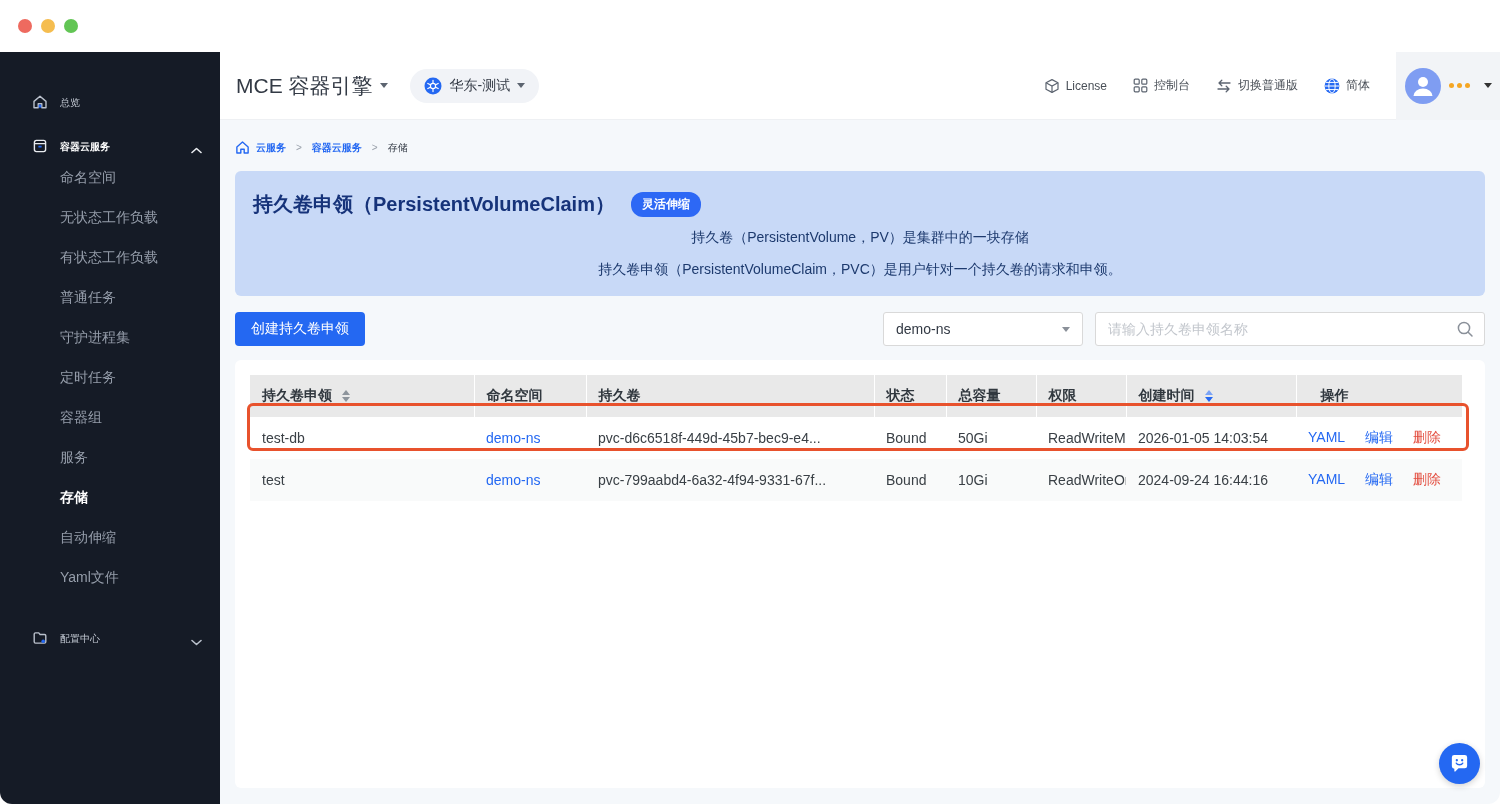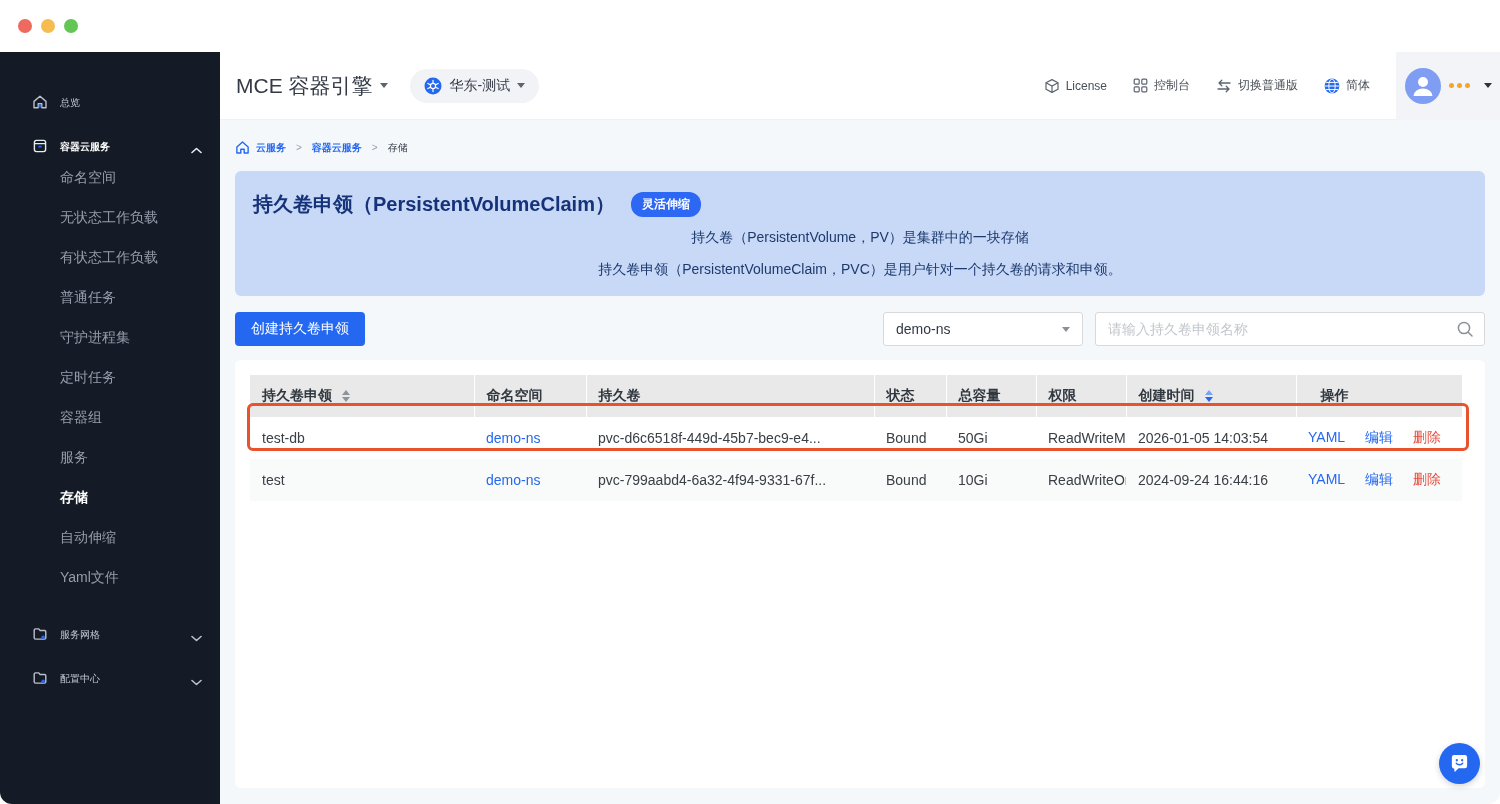--- a/index.html
+++ b/index.html
@@ -159,34 +159,20 @@
         </div>
       <div class="side-sub">
           <span>自动伸缩</span>
         </div>
       <div class="side-sub">
           <span>Yaml文件</span>
         </div>
 
       <div class="side-group-gap"></div>
 
-      <div class="side-row">
-        <span class="icon16">
-          <svg width="16" height="16" viewBox="0 0 16 16">
-              <path d="M2.2 4.2 a1.3 1.3 0 0 1 1.3-1.3 h3.2 l1.4 1.6 h4.4 a1.3 1.3 0 0 1 1.3 1.3 v6 a1.3 1.3 0 0 1-1.3 1.3 h-9 a1.3 1.3 0 0 1-1.3-1.3 Z" fill="none" stroke="#b9c0cb" stroke-width="1.4"></path>
-              <circle cx="11.2" cy="11.2" r="1.8" fill="#2468f2"></circle>
-            </svg>
-        </span>
-        <span class="lbl">服务网格</span>
-        <span class="chev">
-          <svg width="11" height="7" viewBox="0 0 11 7">
-              <polyline points="1,1.5 5.5,5.5 10,1.5" fill="none" stroke="#b9c0cb" stroke-width="1.6" stroke-linecap="round" stroke-linejoin="round"></polyline>
-            </svg>
-        </span>
-      </div>
 
       <div class="side-group-gap"></div>
 
       <div class="side-row">
         <span class="icon16">
           <svg width="16" height="16" viewBox="0 0 16 16">
               <path d="M2.2 4.2 a1.3 1.3 0 0 1 1.3-1.3 h3.2 l1.4 1.6 h4.4 a1.3 1.3 0 0 1 1.3 1.3 v6 a1.3 1.3 0 0 1-1.3 1.3 h-9 a1.3 1.3 0 0 1-1.3-1.3 Z" fill="none" stroke="#b9c0cb" stroke-width="1.4"></path>
               <circle cx="11.2" cy="11.2" r="1.8" fill="#2468f2"></circle>
             </svg>
         </span>

